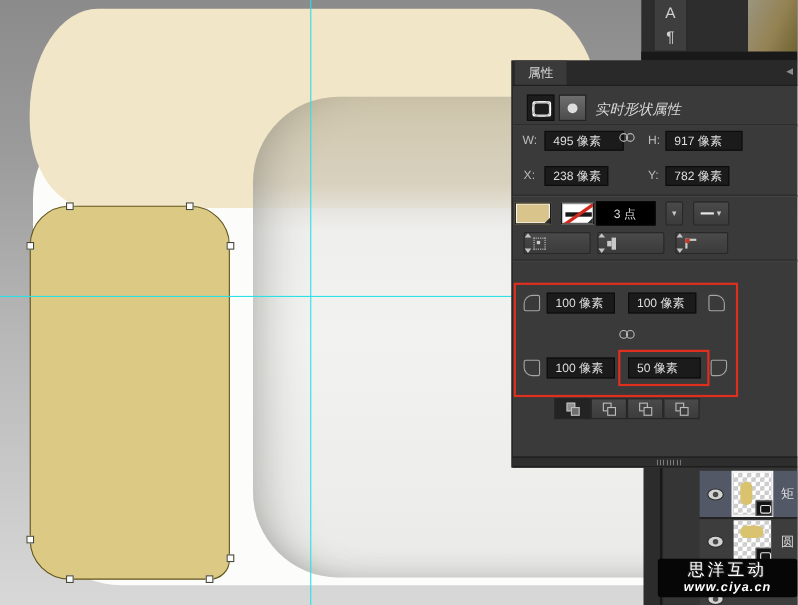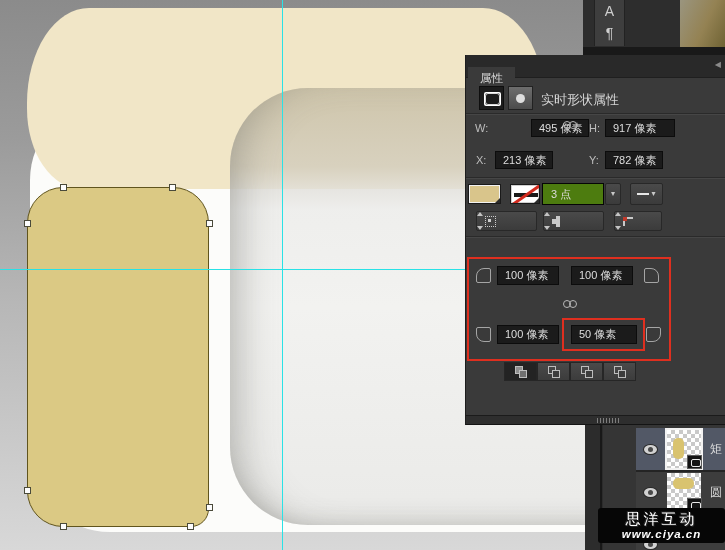--- a/index.html
+++ b/index.html
@@ -37,49 +37,49 @@
   #tool-col .tbtn{height:22px;display:flex;align-items:center;justify-content:center;width:100%;font-size:14px;}
   #grad-thumb{left:680px;top:0;width:45px;height:47px;z-index:11;
     background:linear-gradient(115deg,#9a957f 0%,#948253 55%,#6f6334 100%);}
   #dock-bar{left:583px;top:47px;width:142px;height:9px;background:#191919;z-index:11;}
 
   
   #panel{left:465px;top:55px;width:260px;height:370px;background:#3a3a3a;
     border-left:1px solid #1d1d1d;box-sizing:border-box;z-index:12;font-size:11px;color:#d8d8d8;}
   #tabbar{left:0;top:0;width:100%;height:22px;background:#292929;border-bottom:1px solid #1f1f1f;}
   #tab-props{left:2px;top:0;width:47px;height:22px;background:#3a3a3a;
-    display:flex;align-items:center;justify-content:center;font-size:11.5px;color:#d9d9d9;margin-top:12px;}
+    display:flex;align-items:center;justify-content:center;font-size:11.5px;color:#d9d9d9;}
   #collapse{right:4px;top:5px;font-size:8px;color:#8a8a8a;}
   .icon-btn{width:25px;height:24px;box-sizing:border-box;}
   #btn-liveshape{left:13px;top:31px;background:#1c1c1c;border:1px solid #0e0e0e;}
   .ls-glyph{position:absolute;left:5px;top:6px;width:13px;height:10px;border:1px solid #dadada;border-radius:3px;
     box-shadow:-2px -2px 0 -1px #fff,2px -2px 0 -1px #fff,-2px 2px 0 -1px #fff,2px 2px 0 -1px #fff;}
   #btn-mask{left:42px;top:31px;background:linear-gradient(#6e6e6e,#4c4c4c);border:1px solid #222;}
   .mask-dot{position:absolute;left:7px;top:7px;width:9px;height:9px;border-radius:50%;background:#dedede;}
-  #panel-title{left:75px;top:36px;font-size:13px;color:#d6d6d6;}
+  #panel-title{left:75px;top:36px;font-size:13px;color:#d6d6d6;font-style:italic;}
   .divider{left:0;width:100%;height:1px;background:#2a2a2a;border-bottom:1px solid #464646;}
   .fieldlab{color:#bdbdbd;}
   .pfield{background:#1b1b1b;border:1px solid #0c0c0c;box-sizing:border-box;
     display:flex;align-items:center;padding-left:7px;color:#dedede;}
   .chain{width:16px;height:9px;}
   .chain:before,.chain:after{content:"";position:absolute;width:8px;height:8px;border:1.5px solid #b9b9b9;
     border-radius:50%;box-sizing:border-box;top:0;}
   .chain:before{left:0;}
   .chain:after{left:6px;}
   .swatch{box-sizing:border-box;border:1px solid #1a1a1a;}
   .swatch .tri{position:absolute;right:0;bottom:0;width:0;height:0;
     border-left:5px solid transparent;border-bottom:5px solid #2b2b2b;}
   #fill-swatch{left:2px;top:129px;width:33px;height:20px;background:#d9c58b;box-shadow:inset 0 0 0 1px #f2f2f2;}
   #stroke-swatch{left:44px;top:129px;width:30px;height:20px;background:#fff;box-shadow:inset 0 0 0 1px #d0d0d0;overflow:hidden;}
   #stroke-swatch .bar{position:absolute;left:3px;top:8px;width:24px;height:4px;background:#1a1a1a;}
   #stroke-swatch .slash{position:absolute;left:-4px;top:8px;width:40px;height:3px;background:#d22a1e;transform:rotate(-35deg);}
   .combo{background:linear-gradient(#4a4a4a,#3b3b3b);border:1px solid #282828;border-radius:2px;
     box-sizing:border-box;display:flex;align-items:center;color:#cfcfcf;}
-  #stroke-w-box{left:76px;top:128px;width:62px;height:22px;background:#4d7c0f;border:1px solid #050505;
-    box-sizing:border-box;display:flex;align-items:center;padding-left:8px;color:#dcdcdc;}
+  #stroke-w-box{left:76px;top:128px;width:54px;height:22px;background:#000000;border:1px solid #050505;
+    box-sizing:border-box;display:flex;align-items:center;padding-left:15px;color:#dcdcdc;}
   #stroke-w-arrow{left:139px;top:128px;width:16px;height:22px;justify-content:center;}
   #stroke-style{left:164px;top:128px;width:33px;height:22px;justify-content:center;gap:2px;}
   .mini-line{width:12px;height:2px;background:#e6e6e6;}
   .arrow{font-size:8px;color:#c9c9c9;line-height:1;}
   .spin{width:7px;height:9px;margin-left:auto;margin-right:5px;}
   .spin:before,.spin:after{content:"";position:absolute;left:0;width:0;height:0;
     border-left:3.5px solid transparent;border-right:3.5px solid transparent;}
   .spin:before{top:0;border-bottom:4px solid #c4c4c4;}
   .spin:after{bottom:0;border-top:4px solid #c4c4c4;}
   .g-align{width:9px;height:9px;border:1px dotted #cccccc;margin-left:8px;position:relative;}
@@ -175,27 +175,27 @@
     <div class="ls-glyph"></div>
   </div>
   <div class="abs icon-btn" id="btn-mask">
     <div class="mask-dot"></div>
   </div>
   <div class="abs" id="panel-title">实时形状属性</div>
 
   <div class="abs divider" style="top:58px;"></div>
 
   <span class="abs fieldlab" style="left:9px;top:67px;">W:</span>
-  <div class="abs pfield" style="left:29px;top:64px;width:58px;height:18px;margin-left:36px;">495 像素</div>
+  <div class="abs pfield" style="left:29px;top:64px;width:72px;height:18px;">495 像素</div>
   <div class="abs chain" style="left:97px;top:66px;"></div>
   <span class="abs fieldlab" style="left:123px;top:67px;">H:</span>
   <div class="abs pfield" style="left:139px;top:64px;width:70px;height:18px;">917 像素</div>
 
   <span class="abs fieldlab" style="left:10px;top:99px;">X:</span>
-  <div class="abs pfield" style="left:29px;top:96px;width:58px;height:18px;">213 像素</div>
+  <div class="abs pfield" style="left:29px;top:96px;width:58px;height:18px;">238 像素</div>
   <span class="abs fieldlab" style="left:123px;top:99px;">Y:</span>
   <div class="abs pfield" style="left:139px;top:96px;width:58px;height:18px;">782 像素</div>
 
   <div class="abs divider" style="top:122px;"></div>
 
   <div class="abs swatch" id="fill-swatch">
     <div class="tri"></div>
   </div>
   <div class="abs swatch" id="stroke-swatch">
     <div class="bar"></div>

